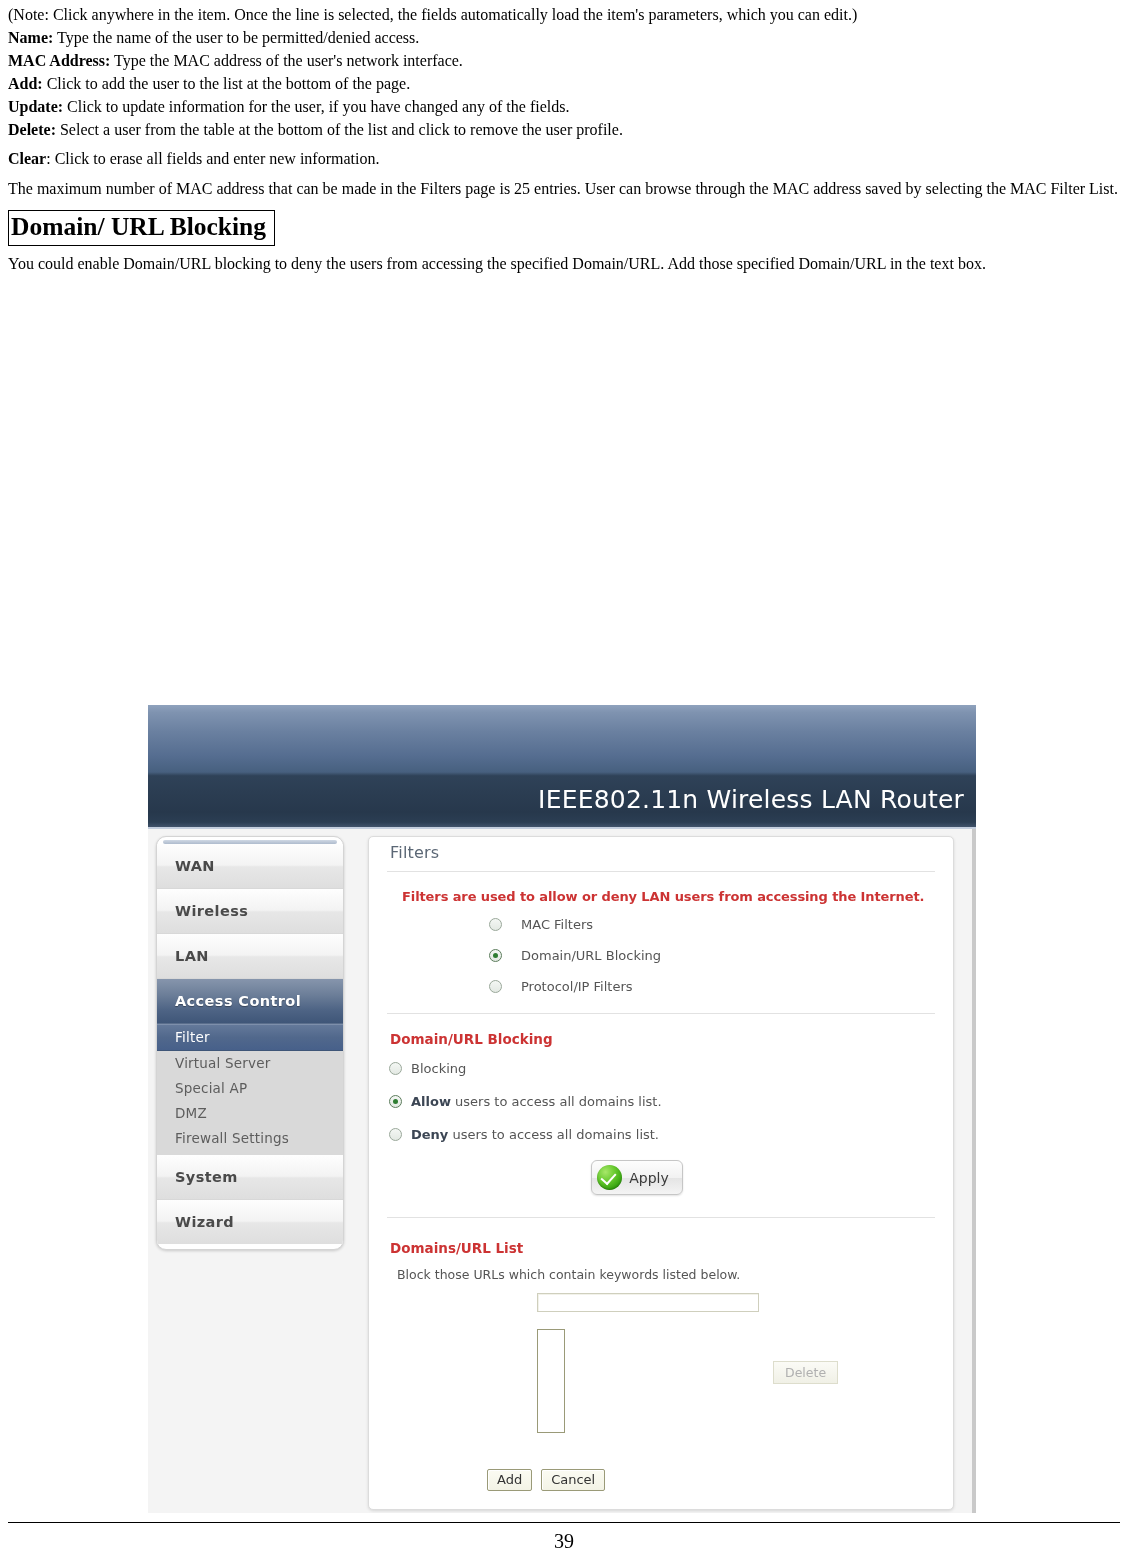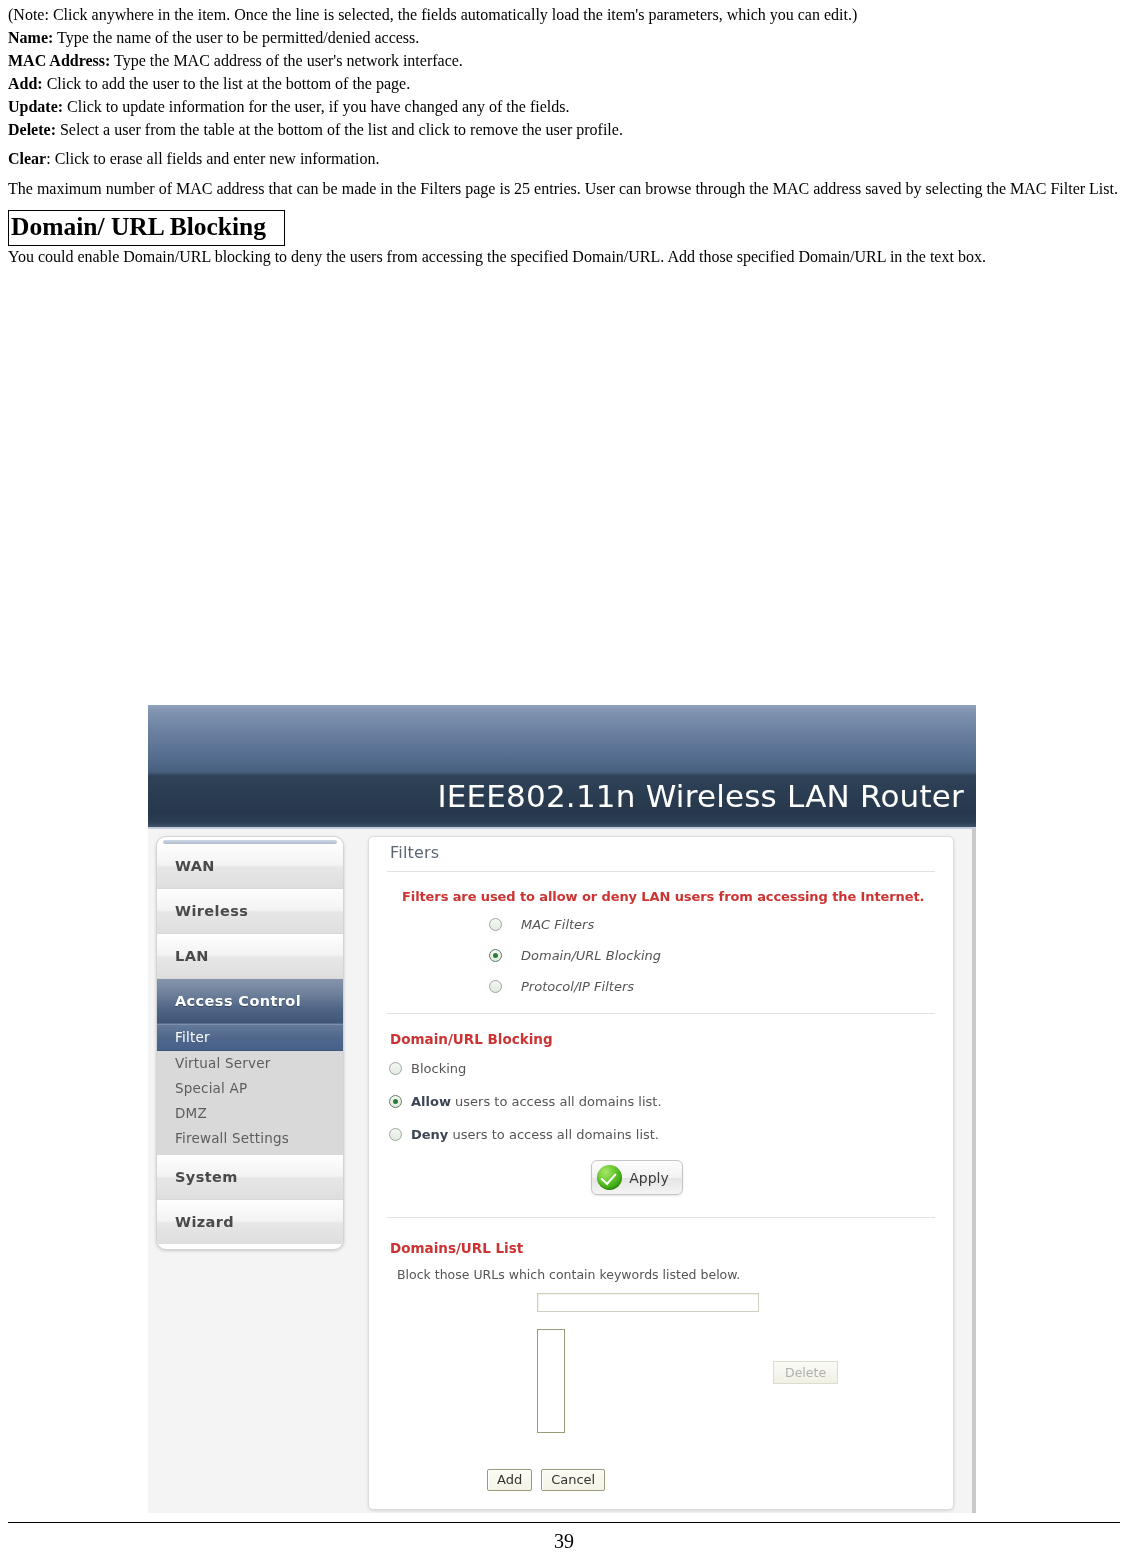--- a/index.html
+++ b/index.html
@@ -34,22 +34,22 @@
   .p b { font-weight: bold; }
   .gap-sm { height: 7px; }
 
   .section-head {
     display: inline-block;
     font-family: "Liberation Serif", serif;
     font-size: 25.5px;
     font-weight: bold;
     line-height: 1.2;
     border: 1.4px solid #000;
-    padding: 1px 18px 2px 2px;
-    margin: 9px 0 0 0;
+    padding: 1px 8px 2px 2px;
+    margin: 9px 0 7px 0;
   }
 
   
   .shot {
     position: absolute;
     left: 148px;
     top: 705px;
     width: 828px;
     height: 808px;
     background: #ffffff;
@@ -71,21 +71,21 @@
         #2b3e53 96%,
         #41536b 100%);
     border-bottom: 2px solid #c3cede;
   }
   .shot-title {
     position: absolute;
     right: 12px;
     bottom: 13px;
     color: #ffffff;
     font-family: "DejaVu Sans", sans-serif;
-    font-size: 31px;
+    font-size: 25px;
     font-weight: 400;
     letter-spacing: 0.2px;
     white-space: nowrap;
   }
 
   .shot-body {
     position: relative;
     height: 686px;
     background: #f4f4f4;
     display: flex;
@@ -184,21 +184,20 @@
     font-family: "DejaVu Sans", sans-serif;
     font-size: 13px;
     font-weight: bold;
     color: #cc3333;
     margin: 17px 0 0 15px;
     letter-spacing: -0.1px;
   }
 
   .radio-list {
     margin: 13px 0 6px 102px;
-    font-style: italic;
   }
   .radio-row {
     display: flex;
     align-items: center;
     margin-bottom: 16px;
   }
   .radio-row:last-child { margin-bottom: 0; }
   .rb {
     width: 13px;
     height: 13px;

